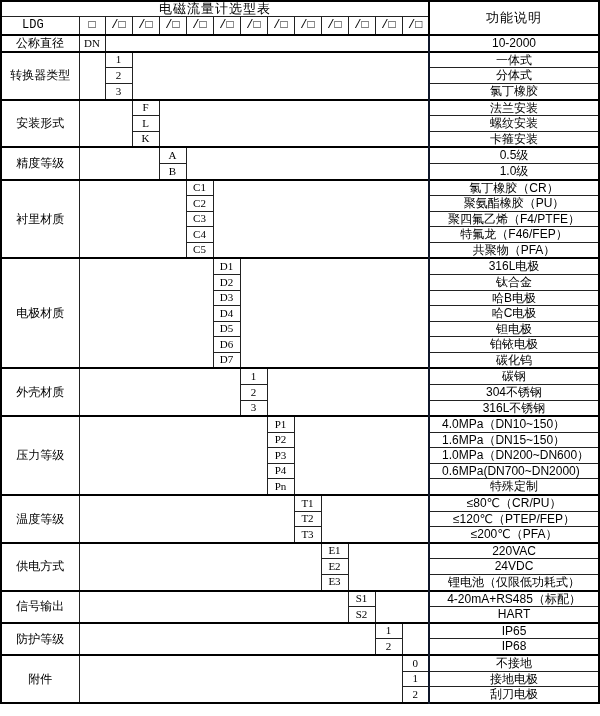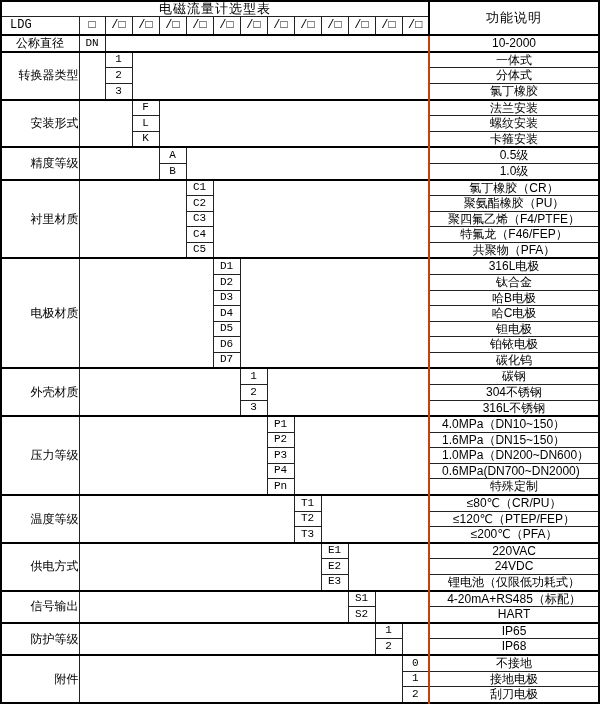--- a/index.html
+++ b/index.html
@@ -20,26 +20,26 @@
     font-size:12px;
     line-height:1.05;
     overflow:hidden;
     white-space:nowrap;
   }
   tr.group-start td{border-top:2px solid #000;}
   tr.title-row{height:15px;}
   tr.ldg-row{height:19px;}
   td.title{font-size:13px;letter-spacing:1px;}
   td.fn-header{font-size:13px;border-left:2px solid #000000;letter-spacing:1px;}
-  td.label{font-size:12px;text-align:right;}
+  td.label{font-size:12px;}
   td.label-left{text-align:left;padding-left:14px;}
-  td.ldg-label{text-align:left;padding-left:8px;font-family:"Liberation Mono","DejaVu Sans Mono",monospace;}
-  td.code{font-family:Liberation Mono, monospace;font-size:11px;}
+  td.ldg-label{text-align:left;padding-left:20px;font-family:"Liberation Mono","DejaVu Sans Mono",monospace;}
+  td.code{font-family:Liberation Serif, serif;font-size:11px;}
   td.slot{font-family:"Liberation Mono","DejaVu Sans Mono",monospace;font-size:12px;padding:0;}
-  td.desc{border-left:2px solid #c2410c;font-size:12px;}
+  td.desc{border-left:2px solid #0f172a;font-size:12px;}
   td.desc.align-left{text-align:left;padding-left:12px;}
   td.empty{background:#fff;}
 </style>
 </head>
 <body>
 
 <table class="selector">
   <colgroup>
     <col style="width:78px">
     <col style="width:26px">

